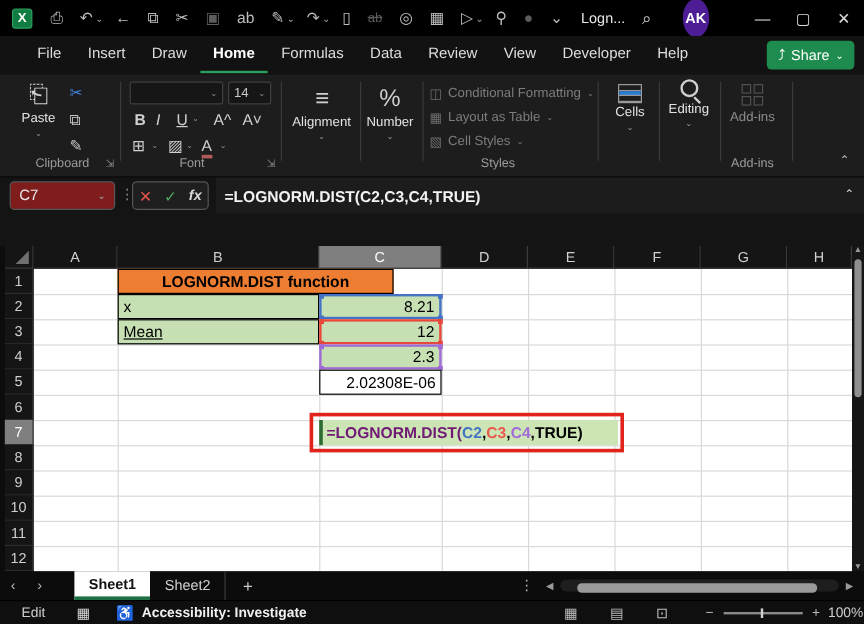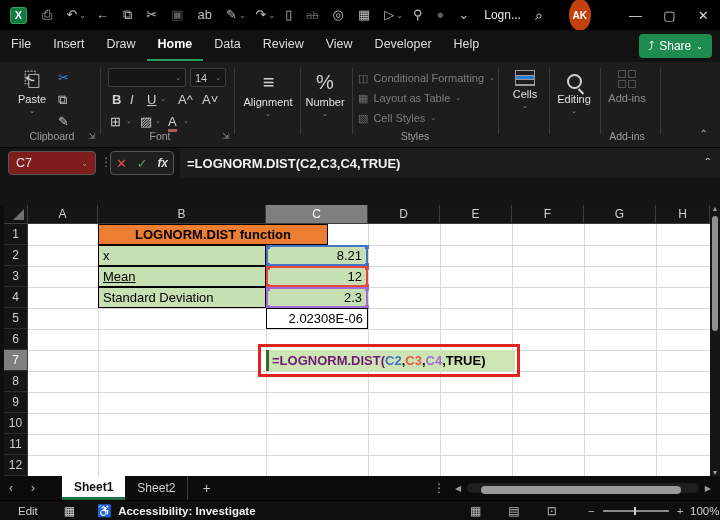--- a/index.html
+++ b/index.html
@@ -9,27 +9,27 @@
   
   .titlebar{position:absolute;left:0;top:0;width:720px;height:30px;background:#000;
     display:flex;align-items:center;gap:0;color:#c9c9c9;}
   .xlogo{width:17px;height:17px;margin:0 8px 0 10px;background:#107c41;border:1px solid #2fa05f;
     border-radius:3px;color:#fff;font-size:11px;font-weight:700;display:flex;align-items:center;justify-content:center;}
   .qicon{font-size:13px;line-height:30px;padding:0 7px;color:#bdbdbd;}
   .qicon.dim{color:#5c5c5c;}
   .qcaret{font-size:8px;color:#9a9a9a;margin-left:-5px;padding-right:3px;}
   .doc-title{font-size:12px;color:#e8e8e8;margin:0 14px 0 8px;white-space:nowrap;}
   .tsearch{font-size:14px;color:#d5d5d5;margin-right:26px;}
-  .avatar{width:22px;height:32px;border-radius:50%;background:#c2410c;color:#fff;font-size:10px;font-weight:700;
+  .avatar{width:22px;height:32px;border-radius:50%;background:#4c1d95;color:#fff;font-size:12px;font-weight:700;
     display:flex;align-items:center;justify-content:center;margin-right:28px;}
   .winbtn{width:34px;height:30px;display:flex;align-items:center;justify-content:center;color:#d9d9d9;font-size:13px;}
 
   
   .tabrow{position:absolute;left:0;top:30px;width:720px;height:32px;background:#121212;
-    display:flex;align-items:center;padding-left:0;}
+    display:flex;align-items:center;padding-left:20px;}
   .rtab{padding:6px 11px 8px 11px;font-size:12.5px;color:#dedede;white-space:nowrap;}
   .rtab.active{color:#fff;font-weight:700;border-bottom:2.5px solid #2e9e5e;}
   .share-btn{position:absolute;right:8px;top:4px;height:24px;background:#1e8c4e;border-radius:4px;color:#fff;
     font-size:12px;display:flex;align-items:center;gap:5px;padding:0 9px;}
   .share-btn .car{font-size:8px;}
 
   
   .ribbon{position:absolute;left:0;top:62px;width:720px;height:86px;background:#1d1d1d;border-bottom:1px solid #050505;}
   .gsep{position:absolute;top:6px;width:1px;height:66px;background:#3a3a3a;}
   .glabel{position:absolute;top:68px;font-size:10.5px;color:#9c9c9c;text-align:center;}
@@ -155,20 +155,21 @@
     <span class="winbtn">▢</span>
     <span class="winbtn">✕</span>
   </div>
 
   <div class="tabrow">
     <span id="rtabs" style="display:flex;">
         <span class="rtab">File</span>
         <span class="rtab">Insert</span>
         <span class="rtab">Draw</span>
         <span class="rtab active">Home</span>
+        <span class="rtab">Formulas</span>
         <span class="rtab">Data</span>
         <span class="rtab">Review</span>
         <span class="rtab">View</span>
         <span class="rtab">Developer</span>
         <span class="rtab">Help</span>
       </span>
     <span class="share-btn">
       <span>⤴</span>
       <span>Share</span>
       <span class="car">⌄</span>
@@ -251,21 +252,21 @@
       <span class="icon-cells">
           <div></div>
           <div></div>
           <div></div>
         </span>
       <span class="blab">Cells</span>
       <span class="bcar">⌄</span>
     </div>
     <div class="gsep" style="left:549px;"></div>
 
-    <div class="bigbtn" style="left:552px;top:12px;width:44px;">
+    <div class="bigbtn" style="left:552px;top:4px;width:44px;">
       <span class="icon-mag"></span>
       <span class="blab" style="margin-top:4px;">Editing</span>
       <span class="bcar">⌄</span>
     </div>
     <div class="gsep" style="left:600px;"></div>
 
     <div class="bigbtn" style="left:604px;top:8px;width:46px;opacity:.55;">
       <span class="icon-grid2">
           <div></div>
           <div></div>
@@ -335,21 +336,20 @@
       <div class="rowhdr" style="top: 166px; height: 21px;">8</div>
       <div class="rowhdr" style="top: 187px; height: 21px;">9</div>
       <div class="rowhdr" style="top: 208px; height: 21px;">10</div>
       <div class="rowhdr" style="top: 229px; height: 21px;">11</div>
       <div class="rowhdr" style="top: 250px; height: 21px;">12</div>
       <div class="tcell" style="left: 94px; top: 19px; width: 230px; height: 21px; background: rgb(237, 125, 49); justify-content: center; font-weight: 700; z-index: 3;">LOGNORM.DIST function</div>
       <div class="tcell lab" style="left: 94px; top: 40px; width: 168px; height: 21px; z-index: 3; background: rgb(198, 224, 180);">x</div>
       <div class="tcell val" style="left: 262px; top: 40px; width: 102px; height: 21px; z-index: 4; background: rgb(198, 224, 180); border: 2px solid rgb(68, 114, 196);">8.21<div class="refhandle" style="left: -2px; top: -2px; background: rgb(68, 114, 196);"></div><div class="refhandle" style="left: 97px; top: -2px; background: rgb(68, 114, 196);"></div><div class="refhandle" style="left: -2px; top: 16px; background: rgb(68, 114, 196);"></div><div class="refhandle" style="left: 97px; top: 16px; background: rgb(68, 114, 196);"></div></div>
       <div class="tcell lab" style="left: 94px; top: 61px; width: 168px; height: 21px; z-index: 3; background: rgb(198, 224, 180); text-decoration: underline;">Mean</div>
       <div class="tcell val" style="left: 262px; top: 61px; width: 102px; height: 21px; z-index: 4; background: rgb(198, 224, 180); border: 2px solid rgb(232, 72, 60);">12<div class="refhandle" style="left: -2px; top: -2px; background: rgb(232, 72, 60);"></div><div class="refhandle" style="left: 97px; top: -2px; background: rgb(232, 72, 60);"></div><div class="refhandle" style="left: -2px; top: 16px; background: rgb(232, 72, 60);"></div><div class="refhandle" style="left: 97px; top: 16px; background: rgb(232, 72, 60);"></div></div>
-      <div class="tcell lab" style="left: 94px; top: 82px; width: 168px; height: 21px; z-index: 3; background: rgb(198, 224, 180);">Standard Deviation</div>
       <div class="tcell val" style="left: 262px; top: 82px; width: 102px; height: 21px; z-index: 4; background: rgb(198, 224, 180); border: 2px solid rgb(160, 107, 216);">2.3<div class="refhandle" style="left: -2px; top: -2px; background: rgb(160, 107, 216);"></div><div class="refhandle" style="left: 97px; top: -2px; background: rgb(160, 107, 216);"></div><div class="refhandle" style="left: -2px; top: 16px; background: rgb(160, 107, 216);"></div><div class="refhandle" style="left: 97px; top: 16px; background: rgb(160, 107, 216);"></div></div>
       <div class="tcell val" style="left: 262px; top: 103px; width: 102px; height: 21px; z-index: 4; background: rgb(255, 255, 255);">2.02308E-06</div>
       <div class="fcell" style="left: 262px; top: 145px; width: 249px; height: 21px;">
         <span style="color: #701a75;">=LOGNORM.DIST(</span>
         <span style="color: rgb(68, 114, 196);">C2</span>
         <span style="color: rgb(0, 0, 0);">,</span>
         <span style="color: rgb(232, 88, 76);">C3</span>
         <span style="color: rgb(0, 0, 0);">,</span>
         <span style="color: rgb(160, 107, 216);">C4</span>
         <span style="color: rgb(0, 0, 0);">,TRUE)</span>

